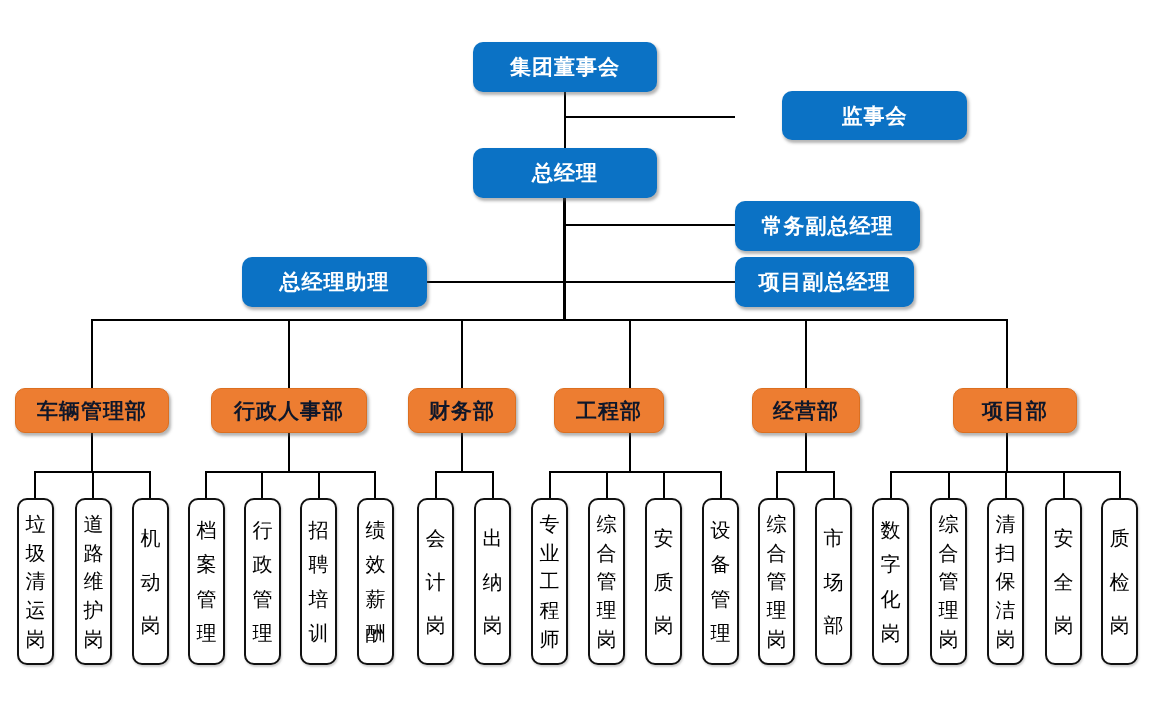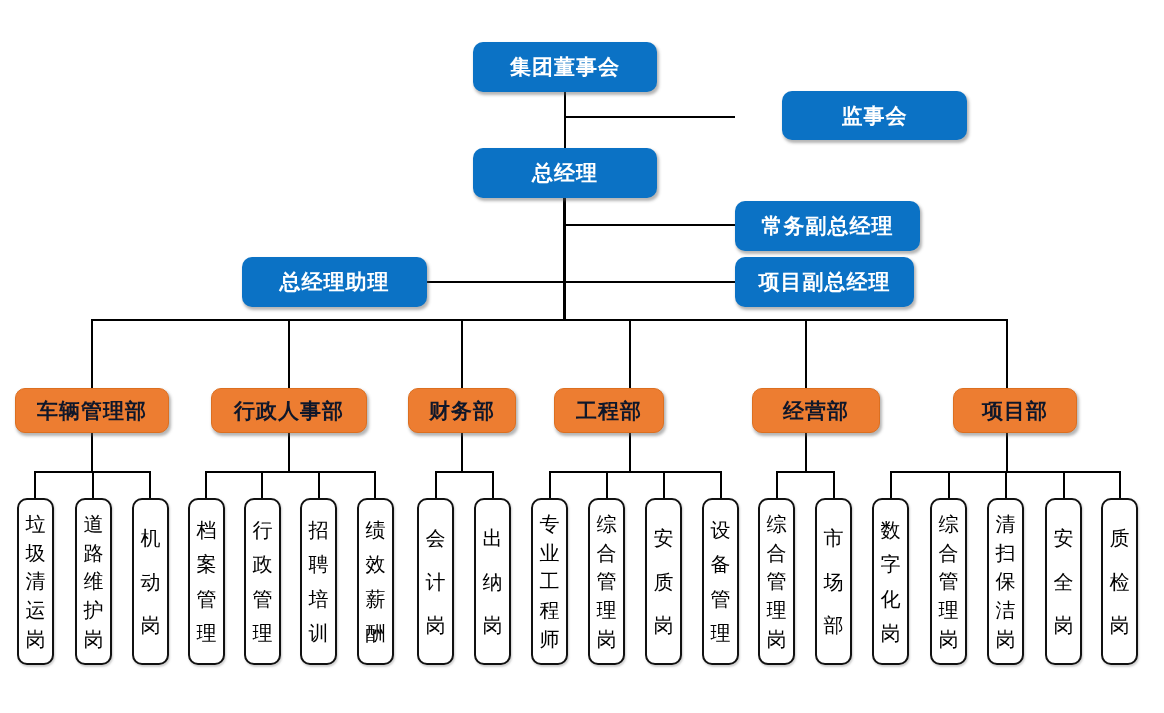--- a/index.html
+++ b/index.html
@@ -136,21 +136,21 @@
   <div class="bbox" style="left:735px; top:91px;  width:185px; height:49px;margin-left:47px;">监事会</div>
   <div class="bbox" style="left:473px; top:148px; width:184px;">总经理</div>
   <div class="bbox" style="left:735px; top:201px; width:185px;">常务副总经理</div>
   <div class="bbox" style="left:735px; top:257px; width:179px;">项目副总经理</div>
   <div class="bbox" style="left:242px; top:257px; width:185px;">总经理助理</div>
 
   <div class="dbox" style="left:15px;  width:154px;">车辆管理部</div>
   <div class="dbox" style="left:211px; width:156px;">行政人事部</div>
   <div class="dbox" style="left:408px; width:108px;">财务部</div>
   <div class="dbox" style="left:554px; width:110px;">工程部</div>
-  <div class="dbox" style="left:752px; width:128px;">经营部</div>
+  <div class="dbox" style="left:752px; width:108px;">经营部</div>
   <div class="dbox" style="left:953px; width:124px;">项目部</div>
 
   <div class="vbox vtext" style="left:17px;">
       <span>垃</span>
       <span>圾</span>
       <span>清</span>
       <span>运</span>
       <span>岗</span>
     </div>
   <div class="vbox vtext" style="left:75px;">

